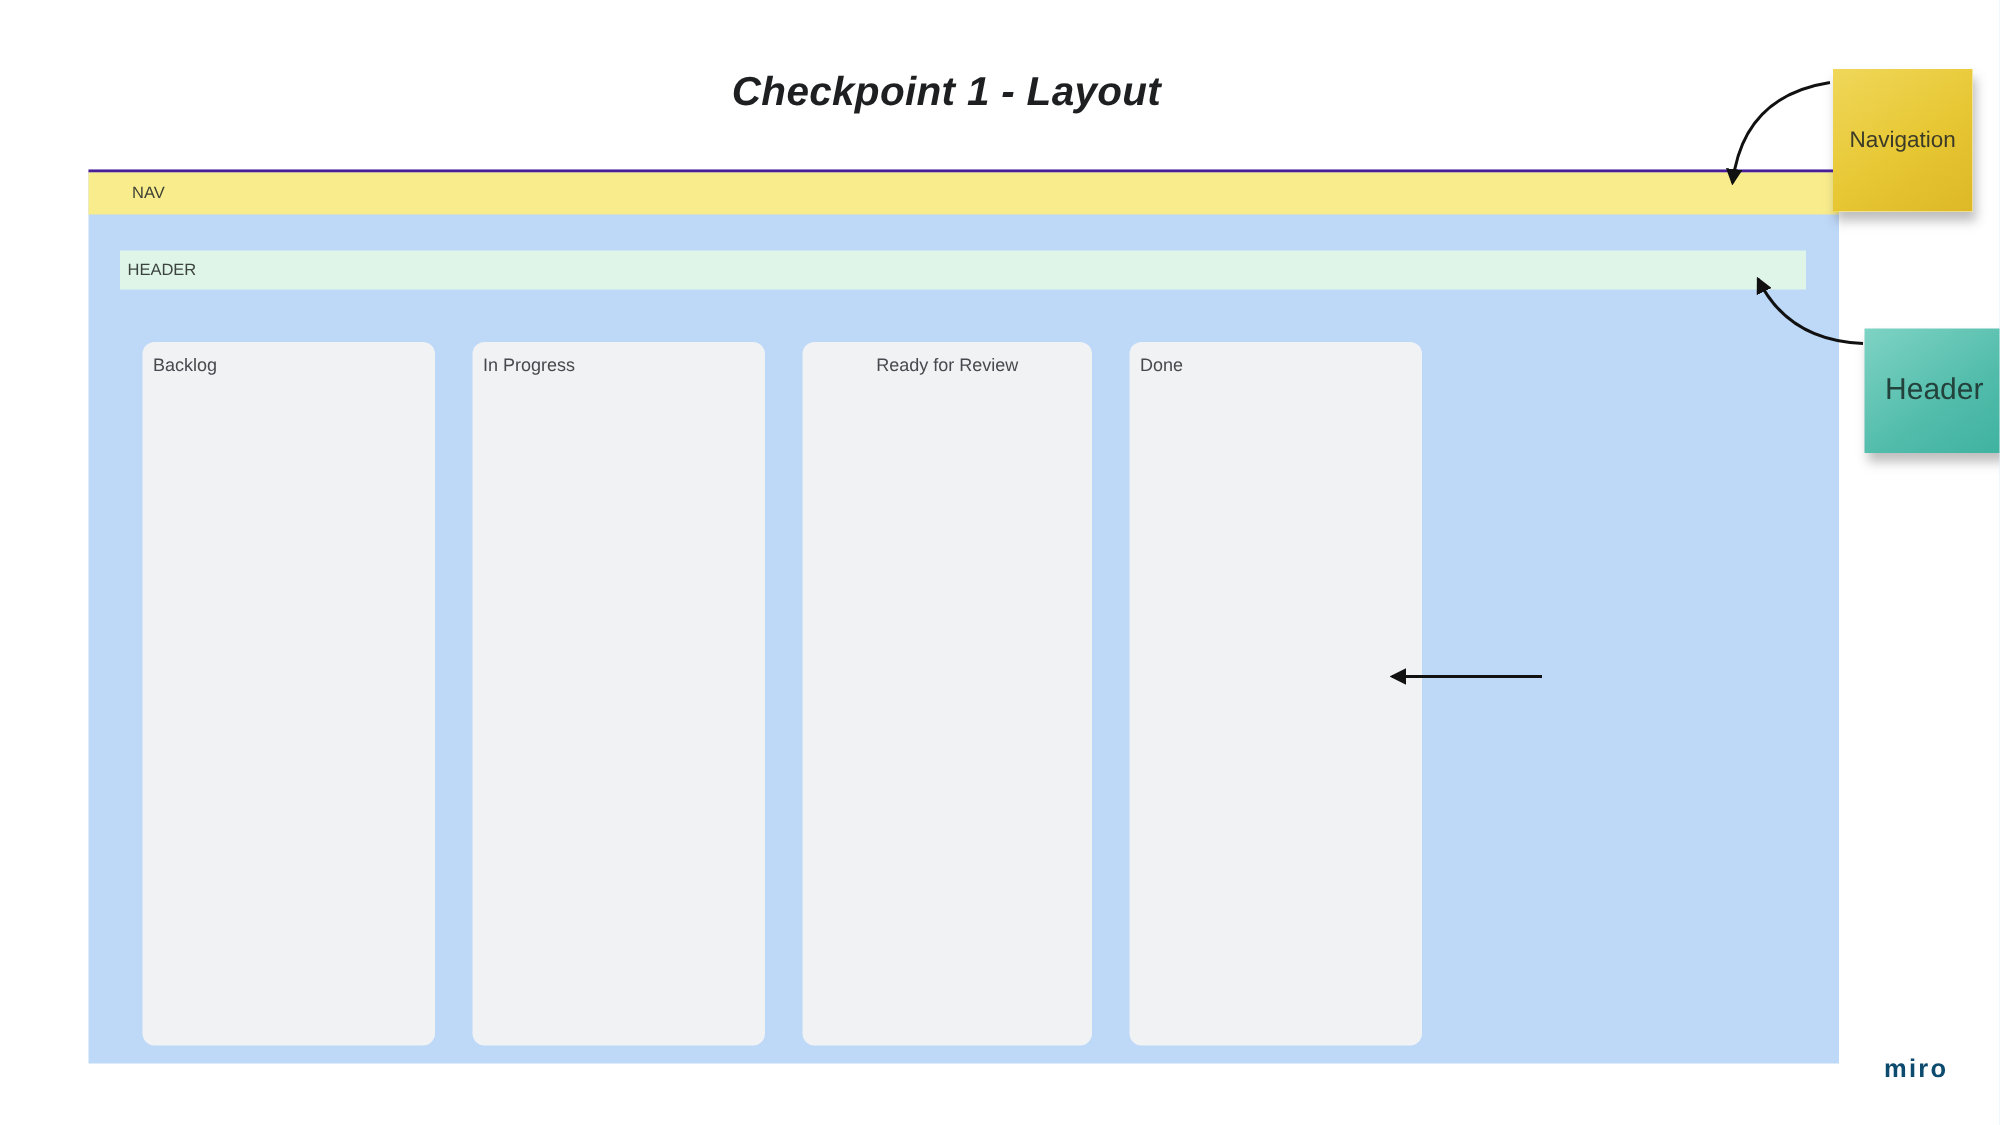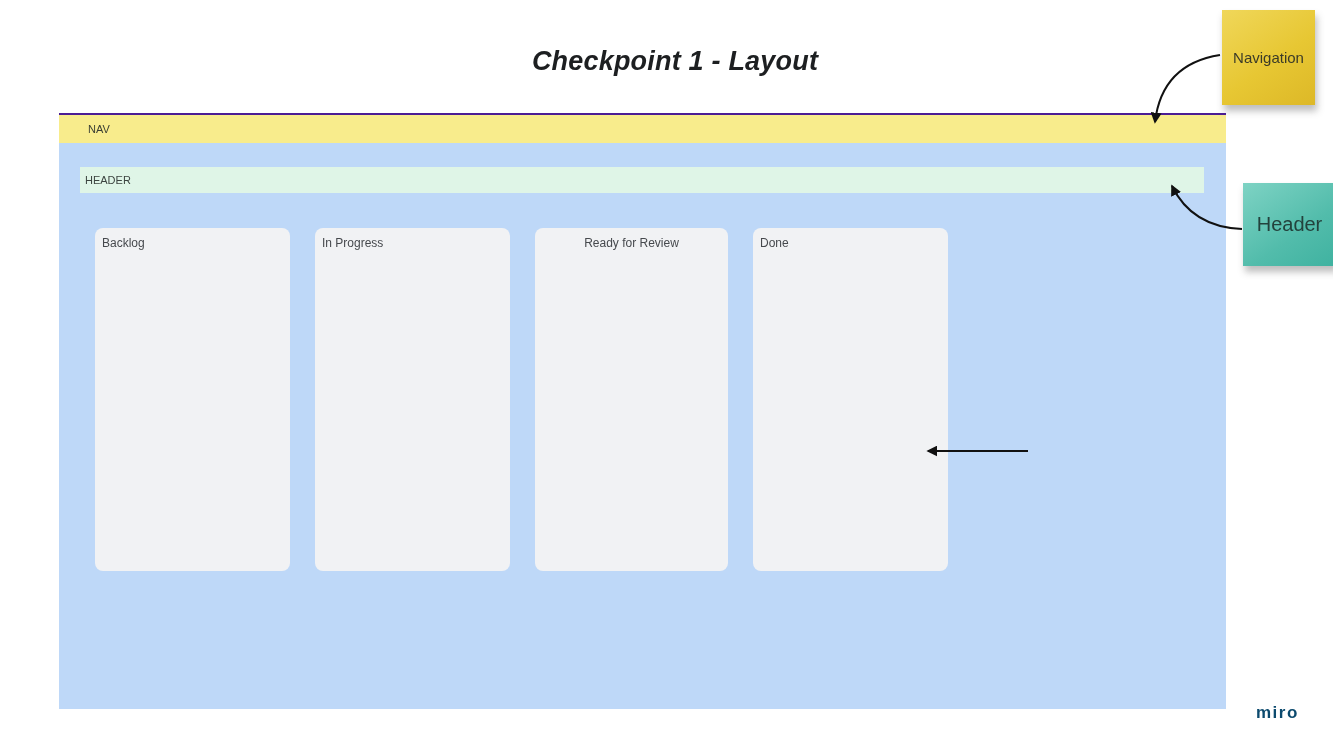--- a/index.html
+++ b/index.html
@@ -19,21 +19,20 @@
     position: absolute;
     top: 46px;
     left: 0;
     width: 1262px;
     text-align: center;
     font-size: 27px;
     font-weight: bold;
     font-style: italic;
     color: #1d1f21;
     letter-spacing: 0.2px;
-    margin-left: 44px;
   }
 
   
   .layout-frame {
     position: absolute;
     left: 59px;
     top: 113px;
     width: 1167px;
     height: 596px;
     background: #bed8f8;
@@ -60,21 +59,21 @@
     background: #dff5e7;
     font-size: 11px;
     line-height: 26px;
     color: #3c4440;
     padding-left: 5px;
     box-sizing: border-box;
   }
   .task-column {
     position: absolute;
     top: 113px;
-    height: 343px;
+    height: 469px;
     width: 195px;
     background: #f1f2f4;
     border-radius: 8px;
     box-sizing: border-box;
     padding: 8px 7px;
     font-size: 12px;
     color: #46494d;
   }
   .col-1 { left: 36px; }
   .col-2 { left: 256px; }
@@ -83,20 +82,21 @@
 
   
   .sticky {
     position: absolute;
     box-shadow: 2px 6px 7px rgba(70, 70, 70, 0.35);
     display: flex;
     align-items: center;
     justify-content: center;
     text-align: center;
     box-sizing: border-box;
+    margin-top: 36px;
   }
   .sticky-navigation {
     left: 1222px; top: 10px;
     width: 93px; height: 95px;
     background: linear-gradient(145deg, #f0d75a 0%, #e7c733 55%, #ddb827 100%);
     font-size: 15px;
     color: #3b3b28;
   }
   .sticky-header {
     left: 1243px; top: 183px;

